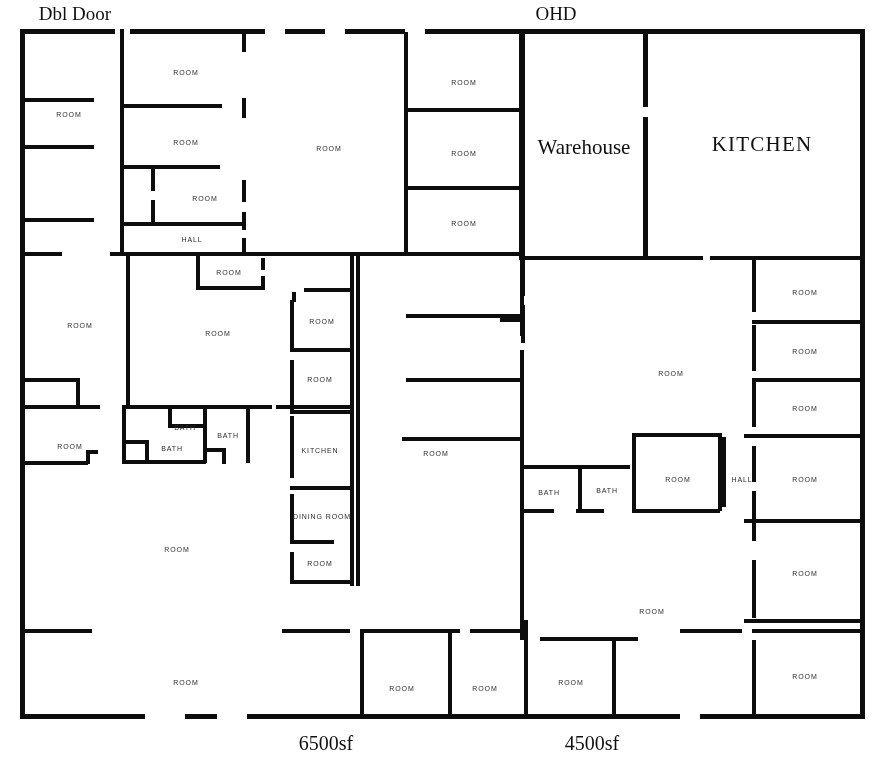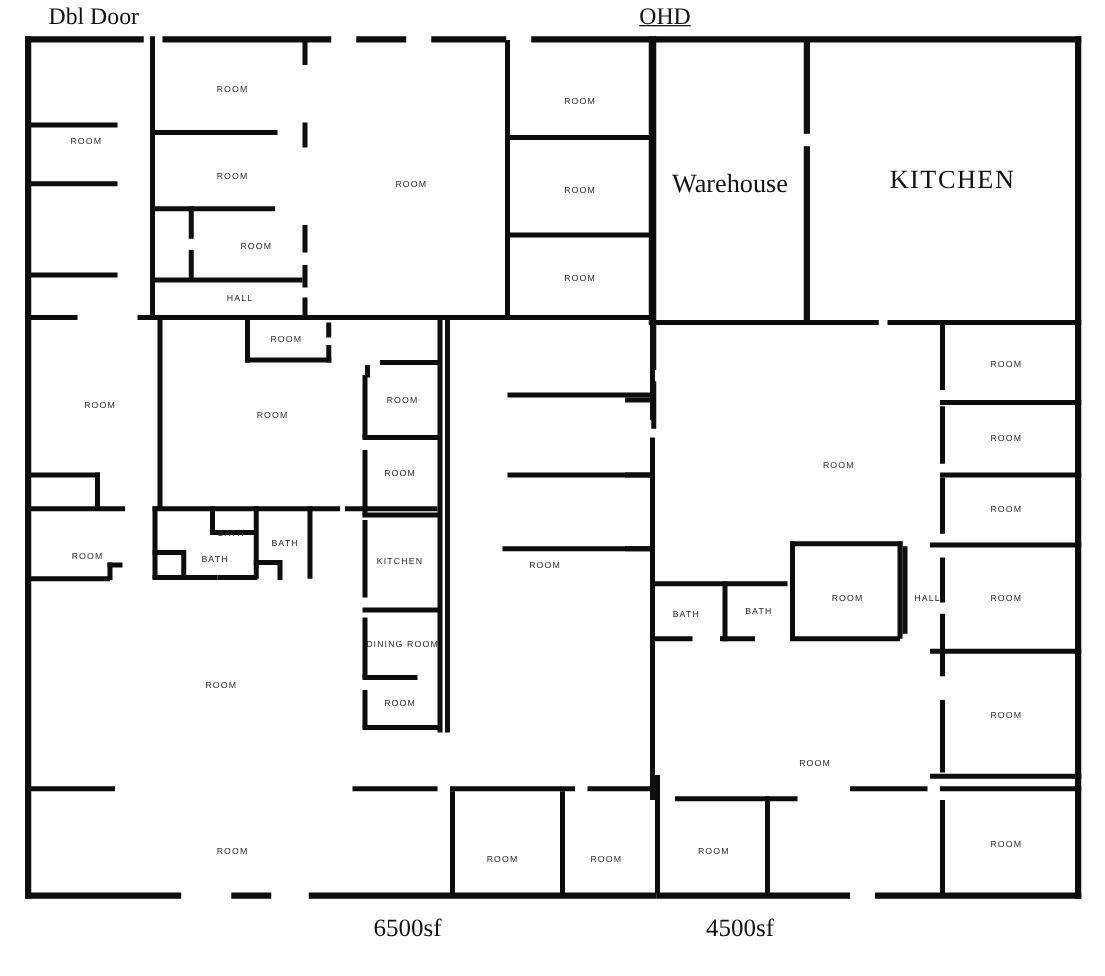--- a/index.html
+++ b/index.html
@@ -219,17 +219,17 @@
       <div class="rlabel" style="left: 805px; top: 479px;">ROOM</div>
       <div class="rlabel" style="left: 805px; top: 573px;">ROOM</div>
       <div class="rlabel" style="left: 805px; top: 676px;">ROOM</div>
     </div>
   <div id="big-layer">
       <div class="biglabel warehouse" style="left: 584px; top: 147px;">Warehouse</div>
       <div class="biglabel storage" style="left: 762px; top: 144px;">KITCHEN</div>
     </div>
   <div id="annot-layer">
       <div class="annot" style="left: 75px; top: 14px;">Dbl Door</div>
-      <div class="annot" style="left: 532px; top: 14px; text-decoration: underline;">OHD</div>
+      <div class="annot" style="left: 556px; top: 14px;">OHD</div>
       <div class="annot sf" style="left: 326px; top: 743px;">6500sf</div>
       <div class="annot sf" style="left: 592px; top: 743px;">4500sf</div>
     </div>
 </div>
 
 </body></html>

